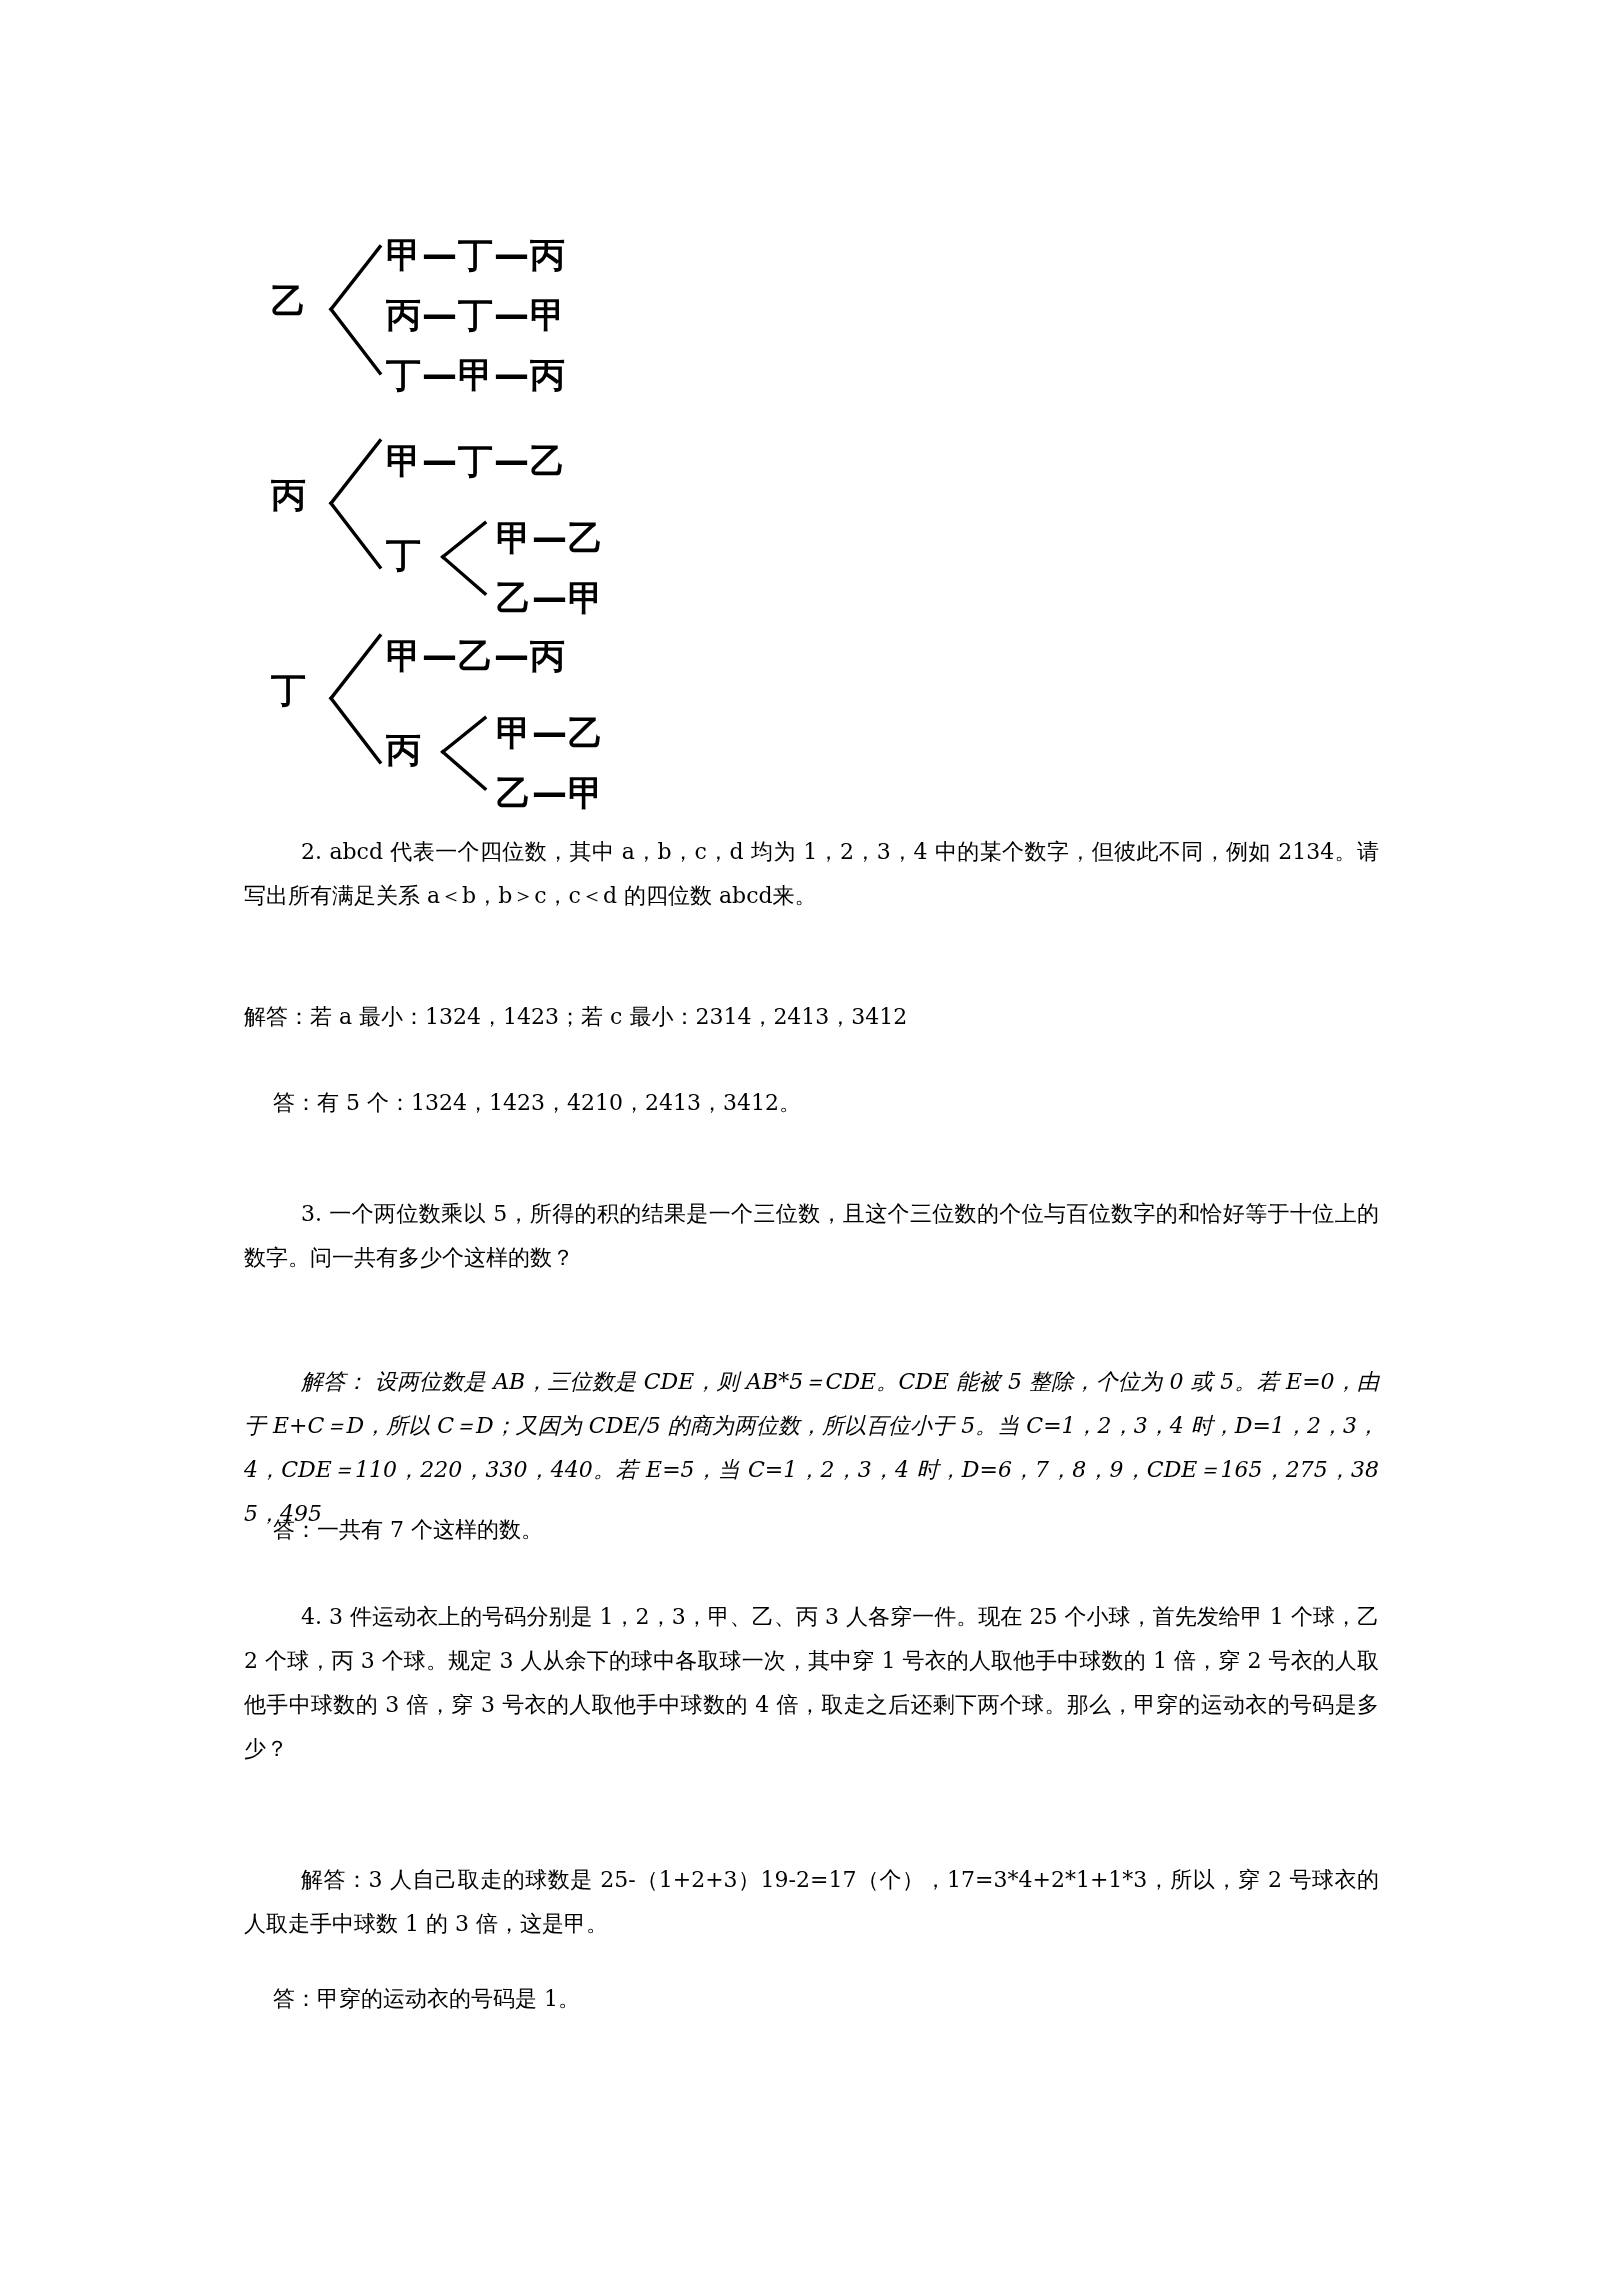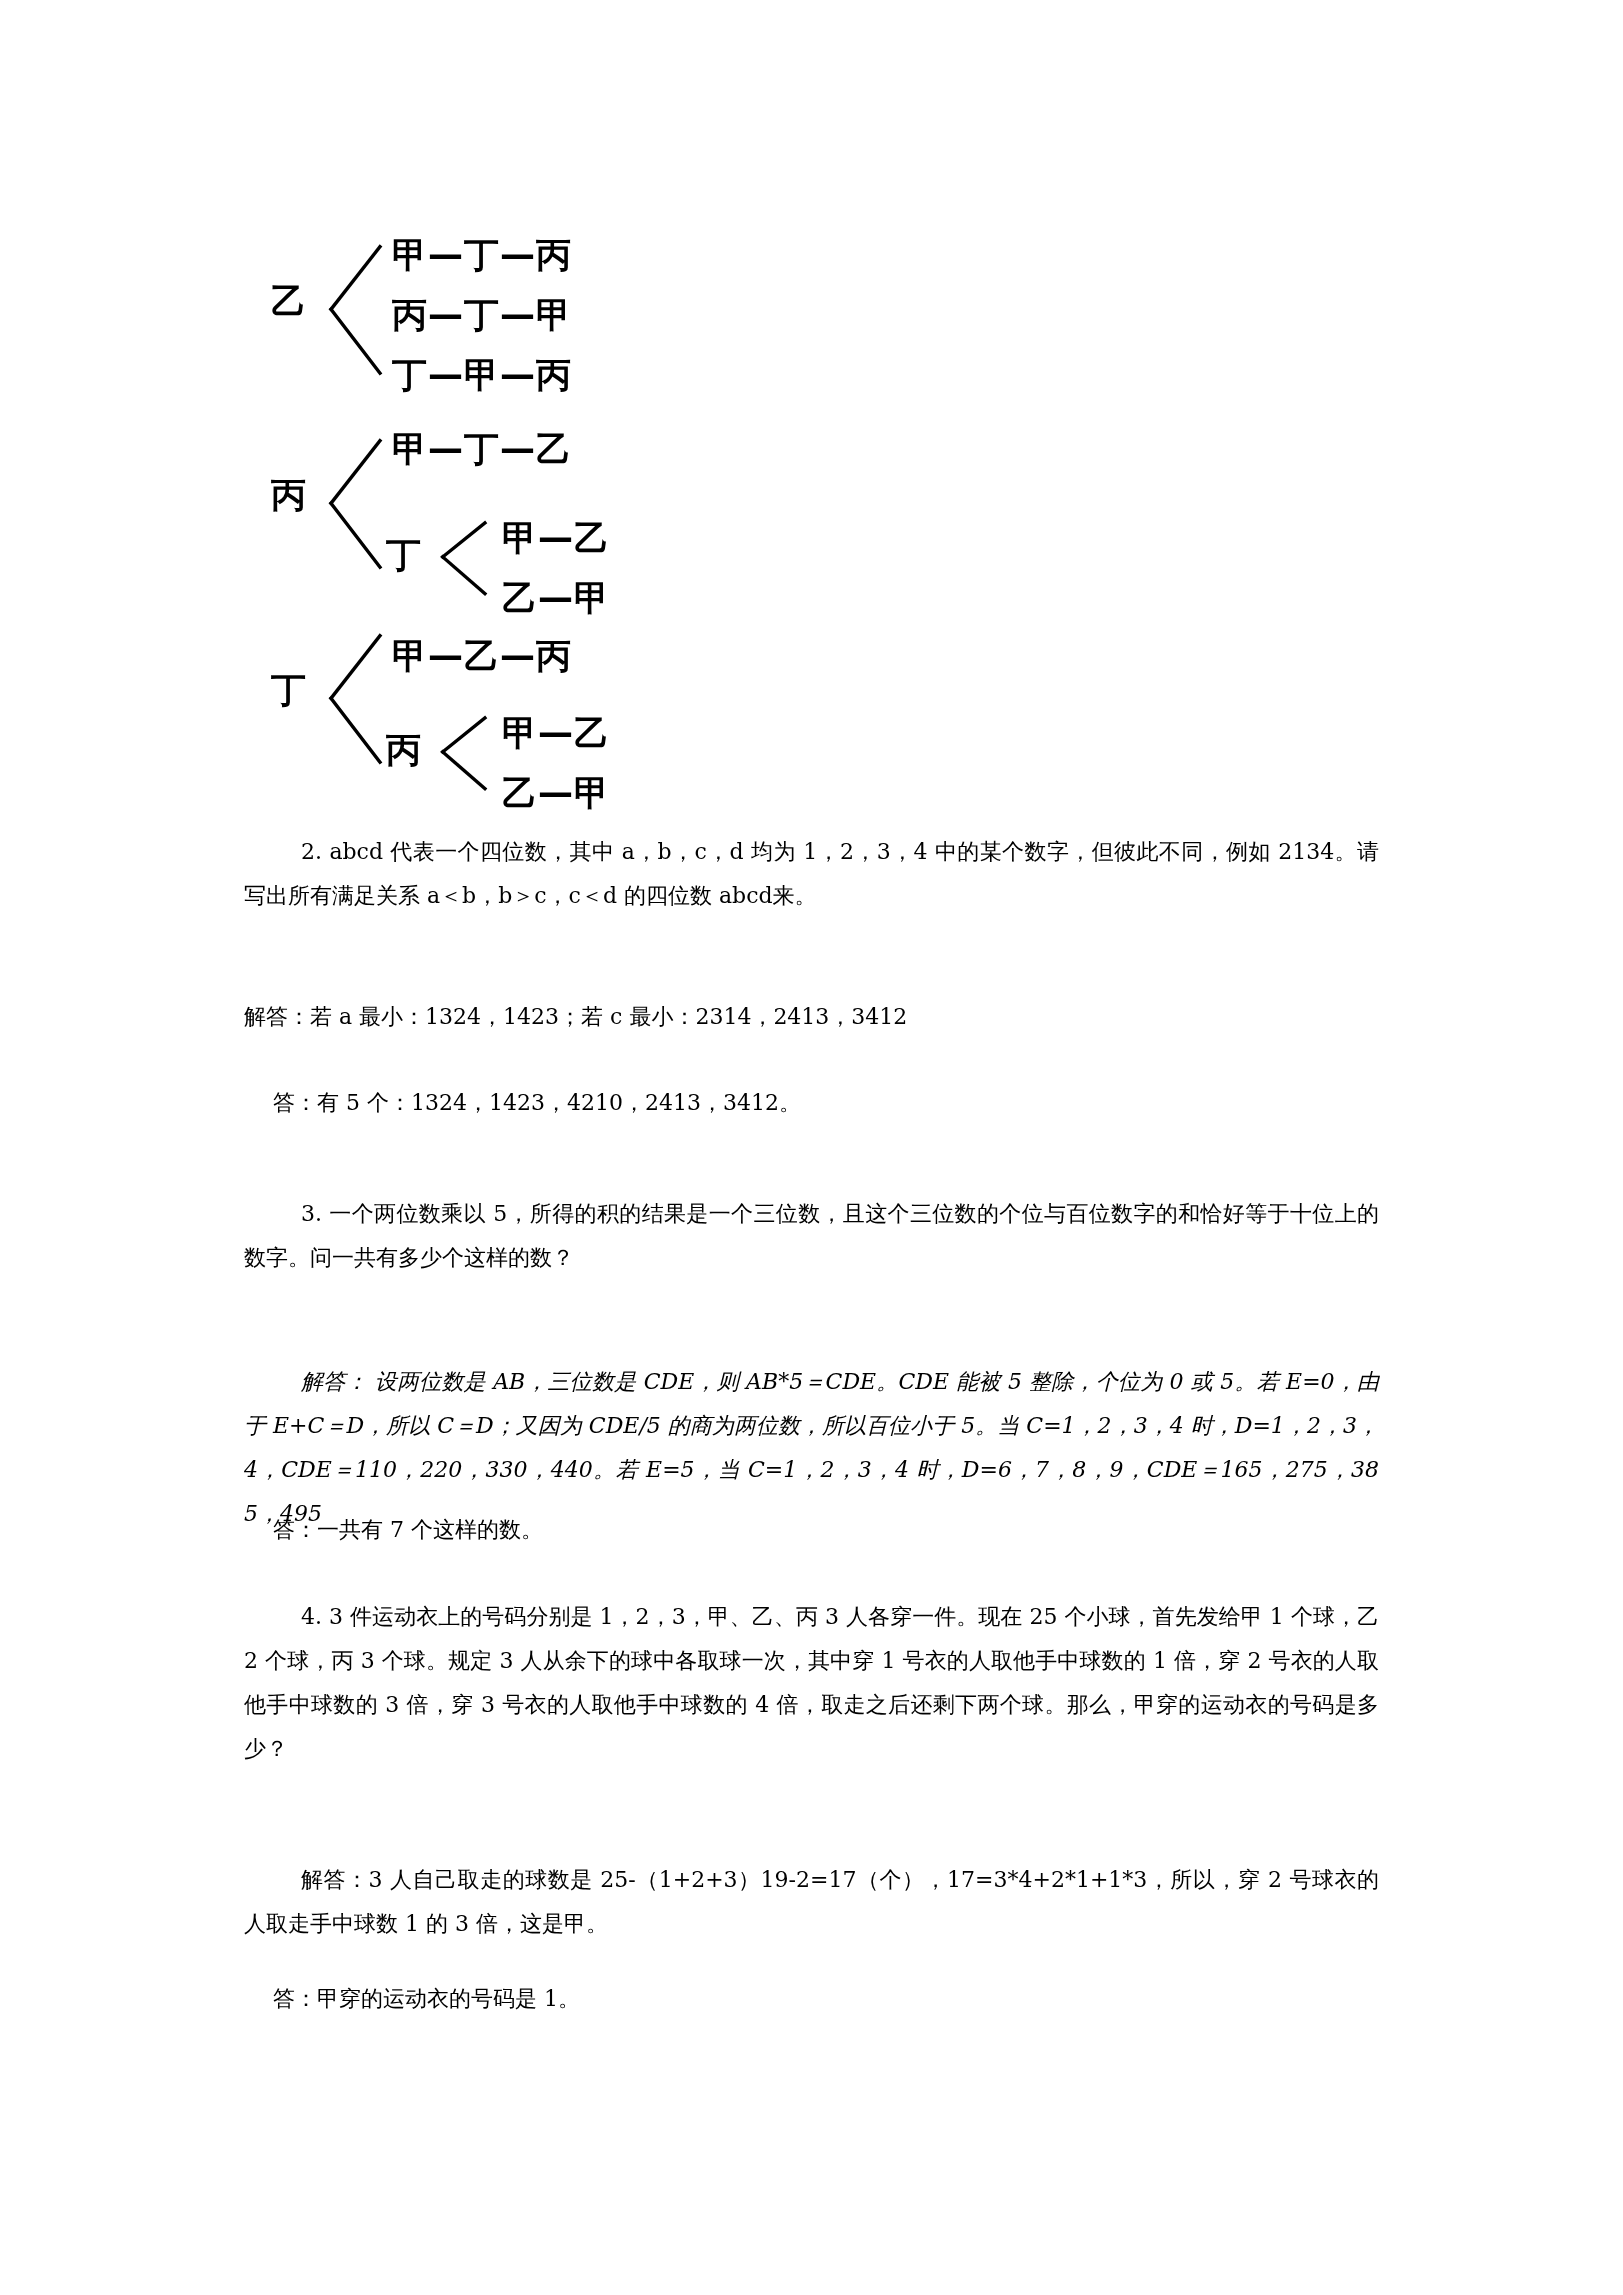--- a/index.html
+++ b/index.html
@@ -65,21 +65,20 @@
     line-height: 35px;
   }
 
   .tree-branchlist {
     position: absolute;
     font-family: "DejaVu Sans", "Liberation Sans", sans-serif;
     font-weight: bold;
     font-size: 35px;
     line-height: 60px;
     white-space: nowrap;
-    margin-left: 6px;
   }
 
   .tree-branchlist .dash {
     display: inline-block;
     width: 37px;
     text-align: center;
   }
 
   .brace-svg {
     position: absolute;
@@ -142,21 +141,21 @@
           </div>
         </div>
       </div>
 
       <div class="tree-group" id="tree-group-2">
         <div class="tree-root" style="left:0px; top:59px;">丙</div>
         <svg class="brace-svg" style="left:57px; top:19px;" width="55" height="136" viewBox="0 0 80 200">
           <line x1="76" y1="4" x2="4" y2="96"></line>
           <line x1="4" y1="96" x2="76" y2="190"></line>
         </svg>
-        <div class="tree-branchlist" style="left:115px; top:0px;">
+        <div class="tree-branchlist" style="left:115px; top:12px;">
           <div>
             <span>甲</span><span class="dash">—</span><span>丁</span><span class="dash">—</span><span>乙</span>
           </div>
         </div>
         <div class="tree-sub" style="left:115px; top:119px;">丁</div>
         <svg class="brace-svg" style="left:169px; top:101px;" width="49" height="82" viewBox="0 0 72 120">
           <line x1="66" y1="4" x2="4" y2="54"></line>
           <line x1="4" y1="54" x2="66" y2="108"></line>
         </svg>
         <div class="tree-branchlist" style="left:225px; top:89px;">

